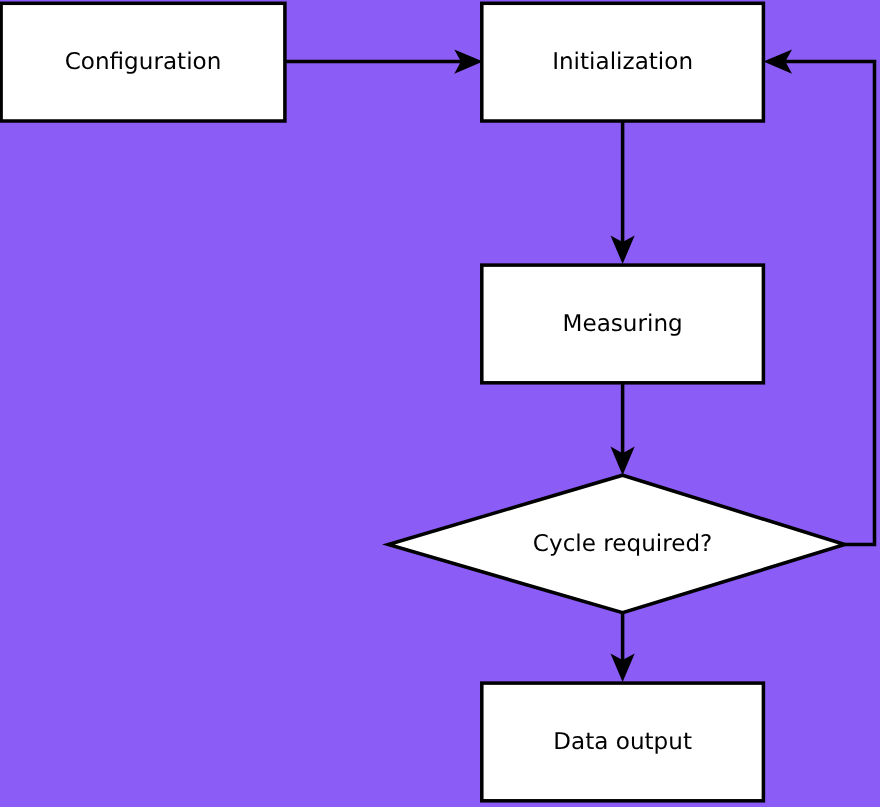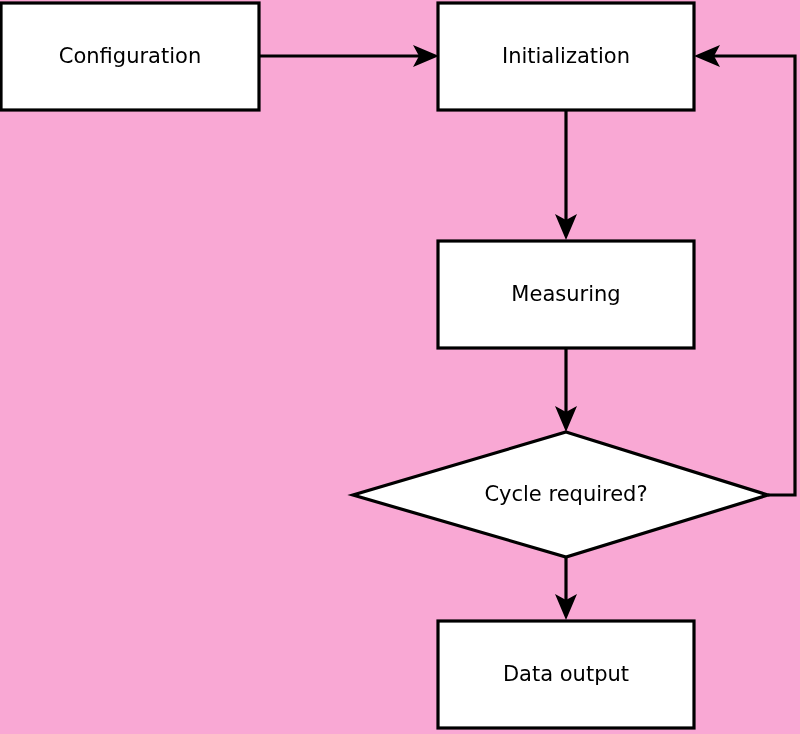--- a/index.html
+++ b/index.html
@@ -4,21 +4,21 @@
 <style>
   html, body {
     margin: 0;
     padding: 0;
     background: #ffffff;
   }
   #diagram-root {
     position: relative;
     width: 800px;
     height: 734px;
-    background: #f9a8d4;
+    background: #8b5cf6;
     overflow: hidden;
     font-family: "DejaVu Sans", "Liberation Sans", sans-serif;
     text-decoration: underline;
   }
   #flow-svg {
     display: block;
     width: 800px;
     height: 734px;
   }
   .node-shape {

